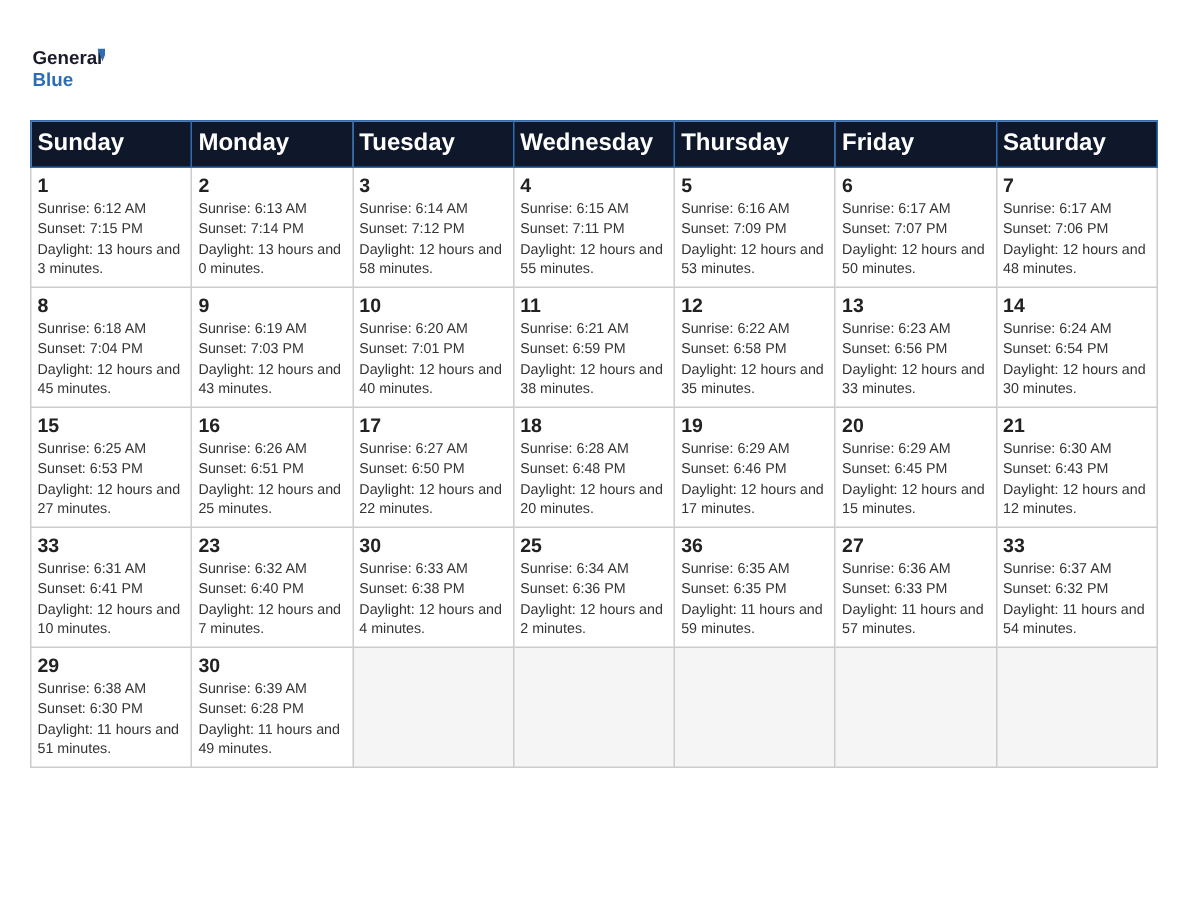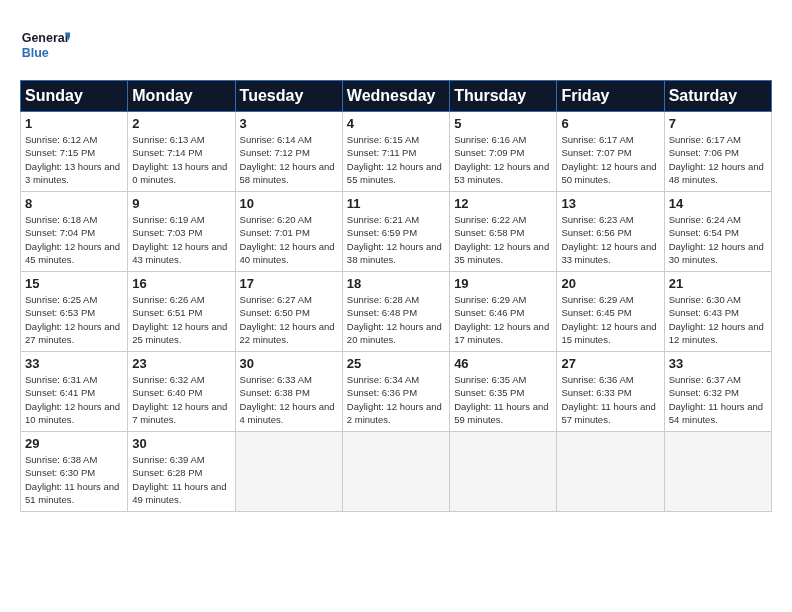--- a/index.html
+++ b/index.html
@@ -305,21 +305,21 @@
           </td>
         <td>
             <span class="day-num">25</span>
             <div class="day-info">
               Sunrise: 6:34 AM<br>
               Sunset: 6:36 PM<br>
               Daylight: 12 hours and 2 minutes.
             </div>
           </td>
         <td>
-            <span class="day-num">46</span>
+            <span class="day-num">36</span>
             <div class="day-info">
               Sunrise: 6:35 AM<br>
               Sunset: 6:35 PM<br>
               Daylight: 11 hours and 59 minutes.
             </div>
           </td>
         <td>
             <span class="day-num">27</span>
             <div class="day-info">
               Sunrise: 6:36 AM<br>

